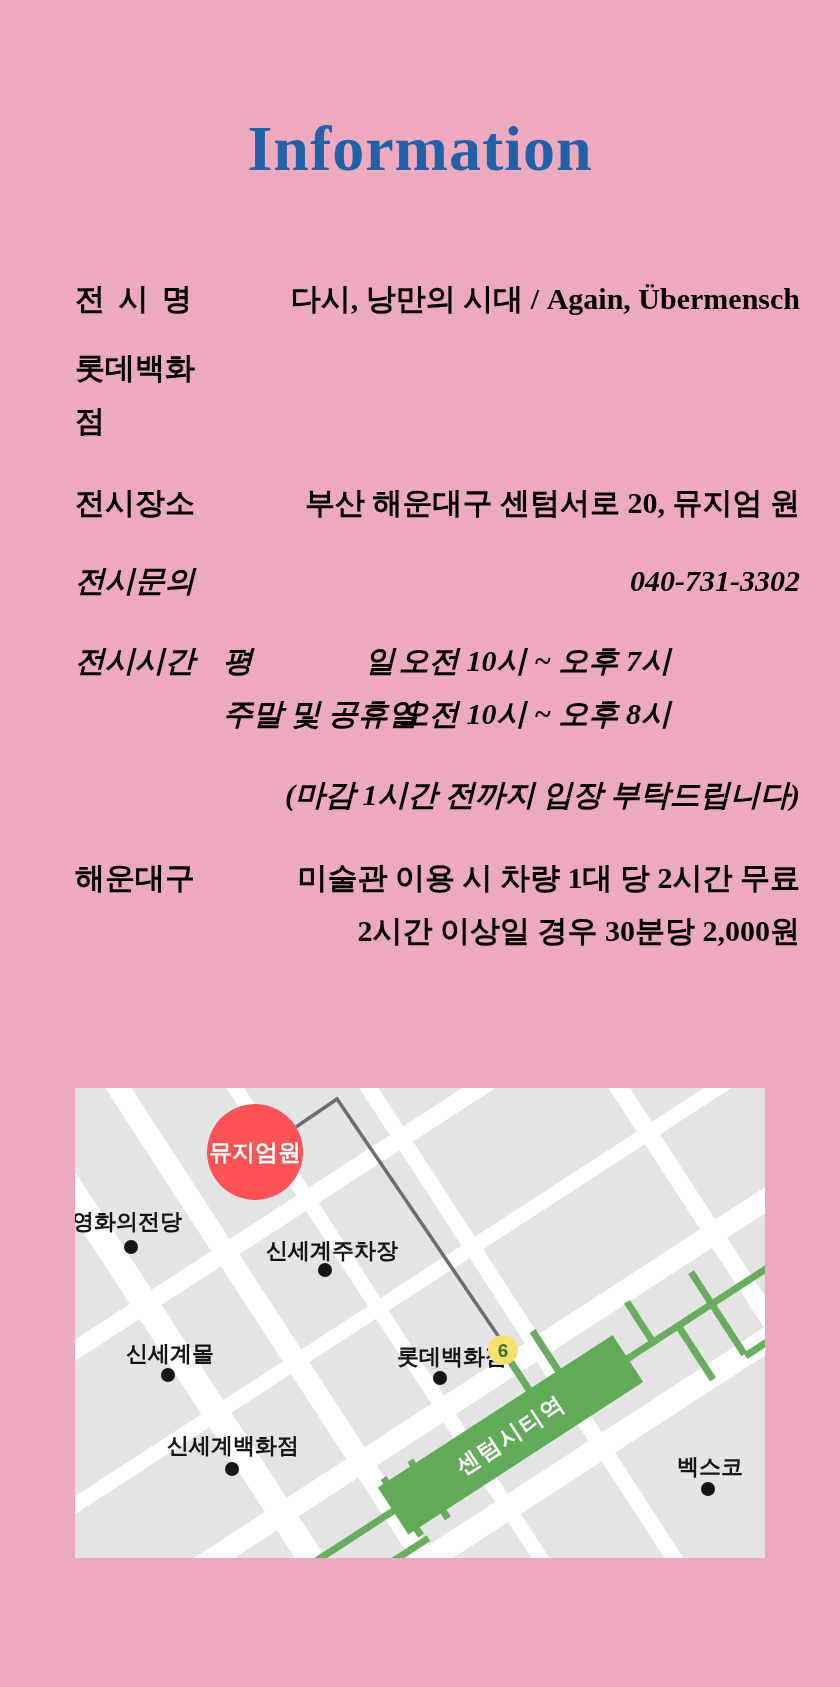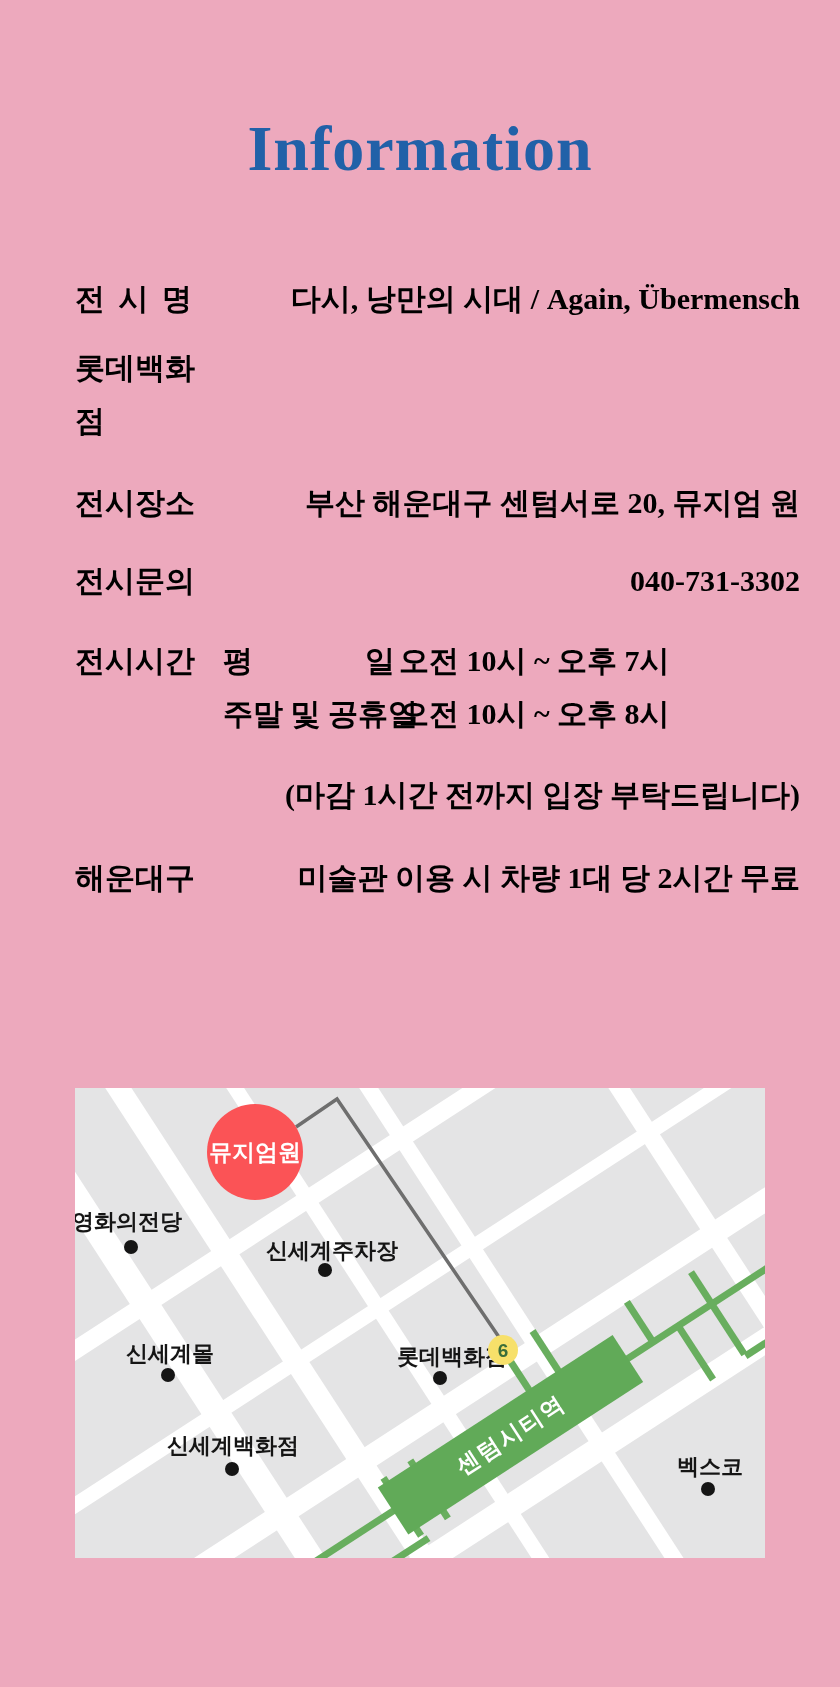--- a/index.html
+++ b/index.html
@@ -17,22 +17,22 @@
     position:absolute;left:75px;top:272px;right:40px;
     color:#000000;font-size:30px;font-weight:600;
   }
   .row{display:flex;}
   .row .label{width:148px;flex:none;line-height:53px;word-spacing:6px;}
   .row .value{flex:1;}
   .line{line-height:53px;white-space:nowrap;text-align:right;}
   .gap-1{margin-bottom:16px;}
   .gap-2{margin-bottom:29px;}
   .gap-3{margin-bottom:25px;}
-  .gap-4{margin-bottom:27px;}
-  .gap-5{margin-bottom:30px;}
+  .gap-4{margin-bottom:27px;font-style:italic;}
+  .gap-5{margin-bottom:30px;font-style:italic;}
   .hours-line{display:flex;}
   .hours-col{width:176px;flex:none;display:inline-flex;}
   .hours-col.spread{justify-content:space-between;padding-right:4px;box-sizing:border-box;}
   .hours-note{margin-top:28px;}
   .map-wrap{position:absolute;left:75px;top:1088px;width:690px;height:470px;}
   .map-wrap svg{display:block;}
   .map-label{font-family:"Liberation Sans","DejaVu Sans",sans-serif;font-weight:700;fill:#151515;font-size:22px;}
   .map-station-label{font-family:"Liberation Sans","DejaVu Sans",sans-serif;font-weight:700;fill:#ffffff;font-size:23px;letter-spacing:2px;}
   .map-museum-label{font-family:"Liberation Sans","DejaVu Sans",sans-serif;font-weight:700;fill:#ffffff;font-size:23px;}
   .map-exit-label{font-family:"Liberation Sans","DejaVu Sans",sans-serif;font-weight:700;fill:#3a6e3a;font-size:19px;}
@@ -84,20 +84,21 @@
         <span>오전 10시 ~ 오후 8시</span>
       </div>
       <div class="line hours-note">(마감 1시간 전까지 입장 부탁드립니다)</div>
     </div>
   </div>
 
   <div class="row">
     <div class="label">해운대구</div>
     <div class="value">
       <div class="line">미술관 이용 시 차량 1대 당 2시간 무료</div>
+      <div class="line">2시간 이상일 경우 30분당 2,000원</div>
     </div>
   </div>
 
 </div>
 
 <div class="map-wrap">
   <svg width="690" height="470" viewBox="0 0 690 470" xmlns="http://www.w3.org/2000/svg">
 
     <rect x="0" y="0" width="690" height="470" fill="#e4e4e5"></rect>
 

